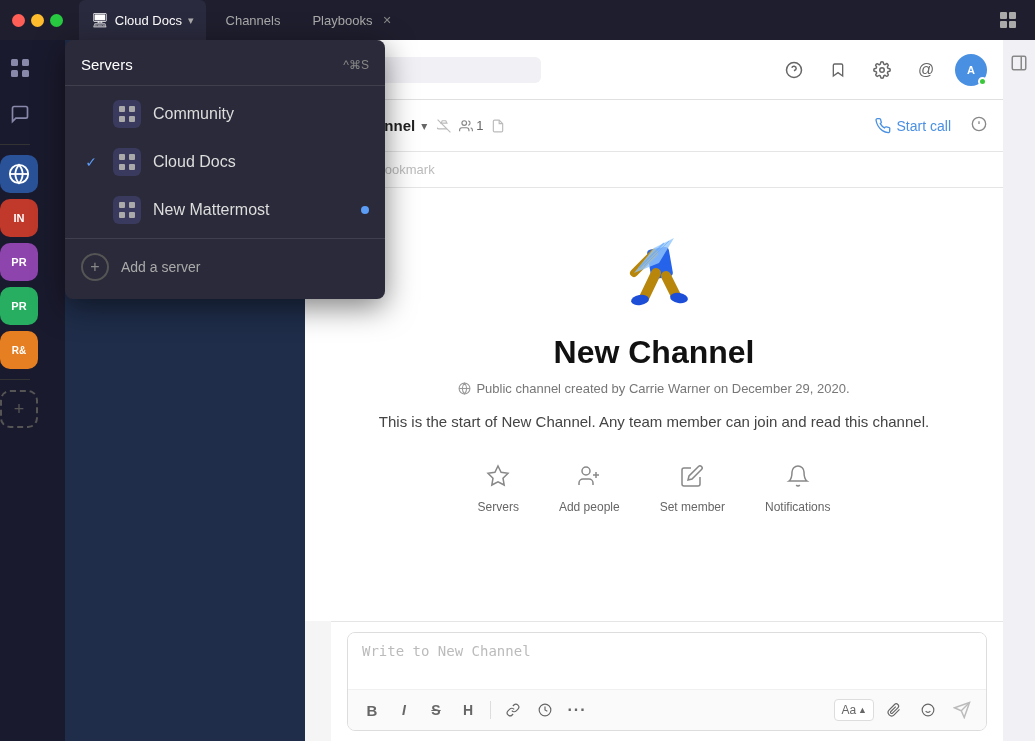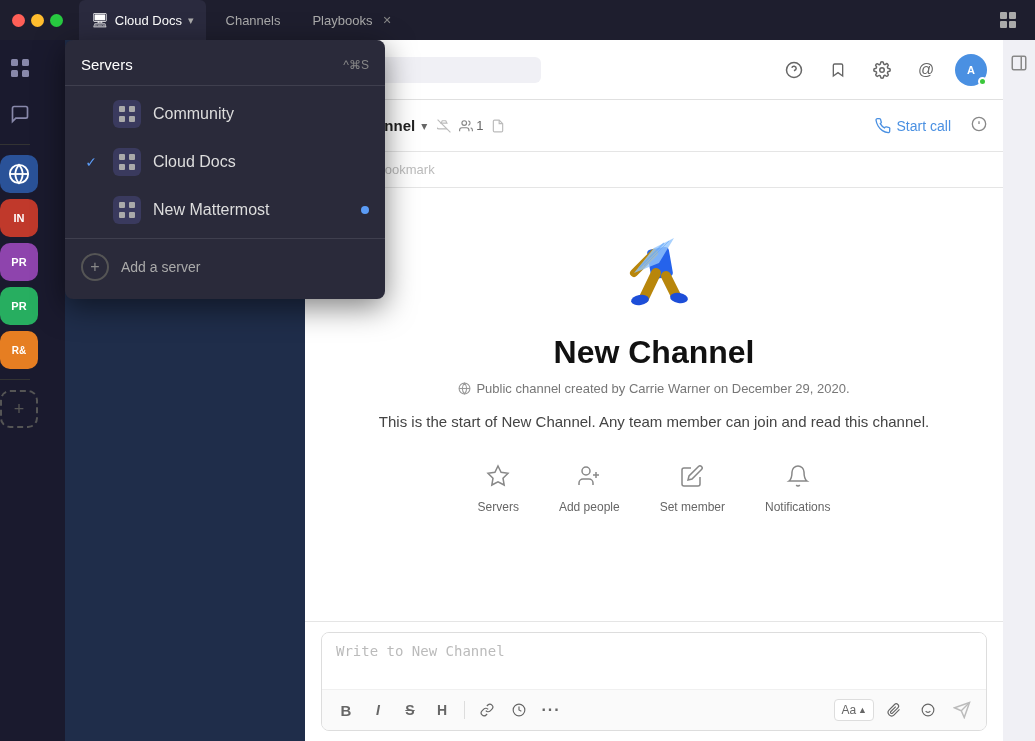--- a/index.html
+++ b/index.html
@@ -507,20 +507,21 @@
       font-size: 12px;
       color: #666;
     }
 
     
     .compose-area {
       background: #fff;
       border-top: 1px solid #e5e5e5;
       padding: 10px 16px;
       flex-shrink: 0;
+      margin-left: 26px;
     }
     .compose-box {
       border: 1px solid #ddd;
       border-radius: 8px;
       overflow: hidden;
     }
     .compose-input {
       width: 100%;
       border: none;
       outline: none;

